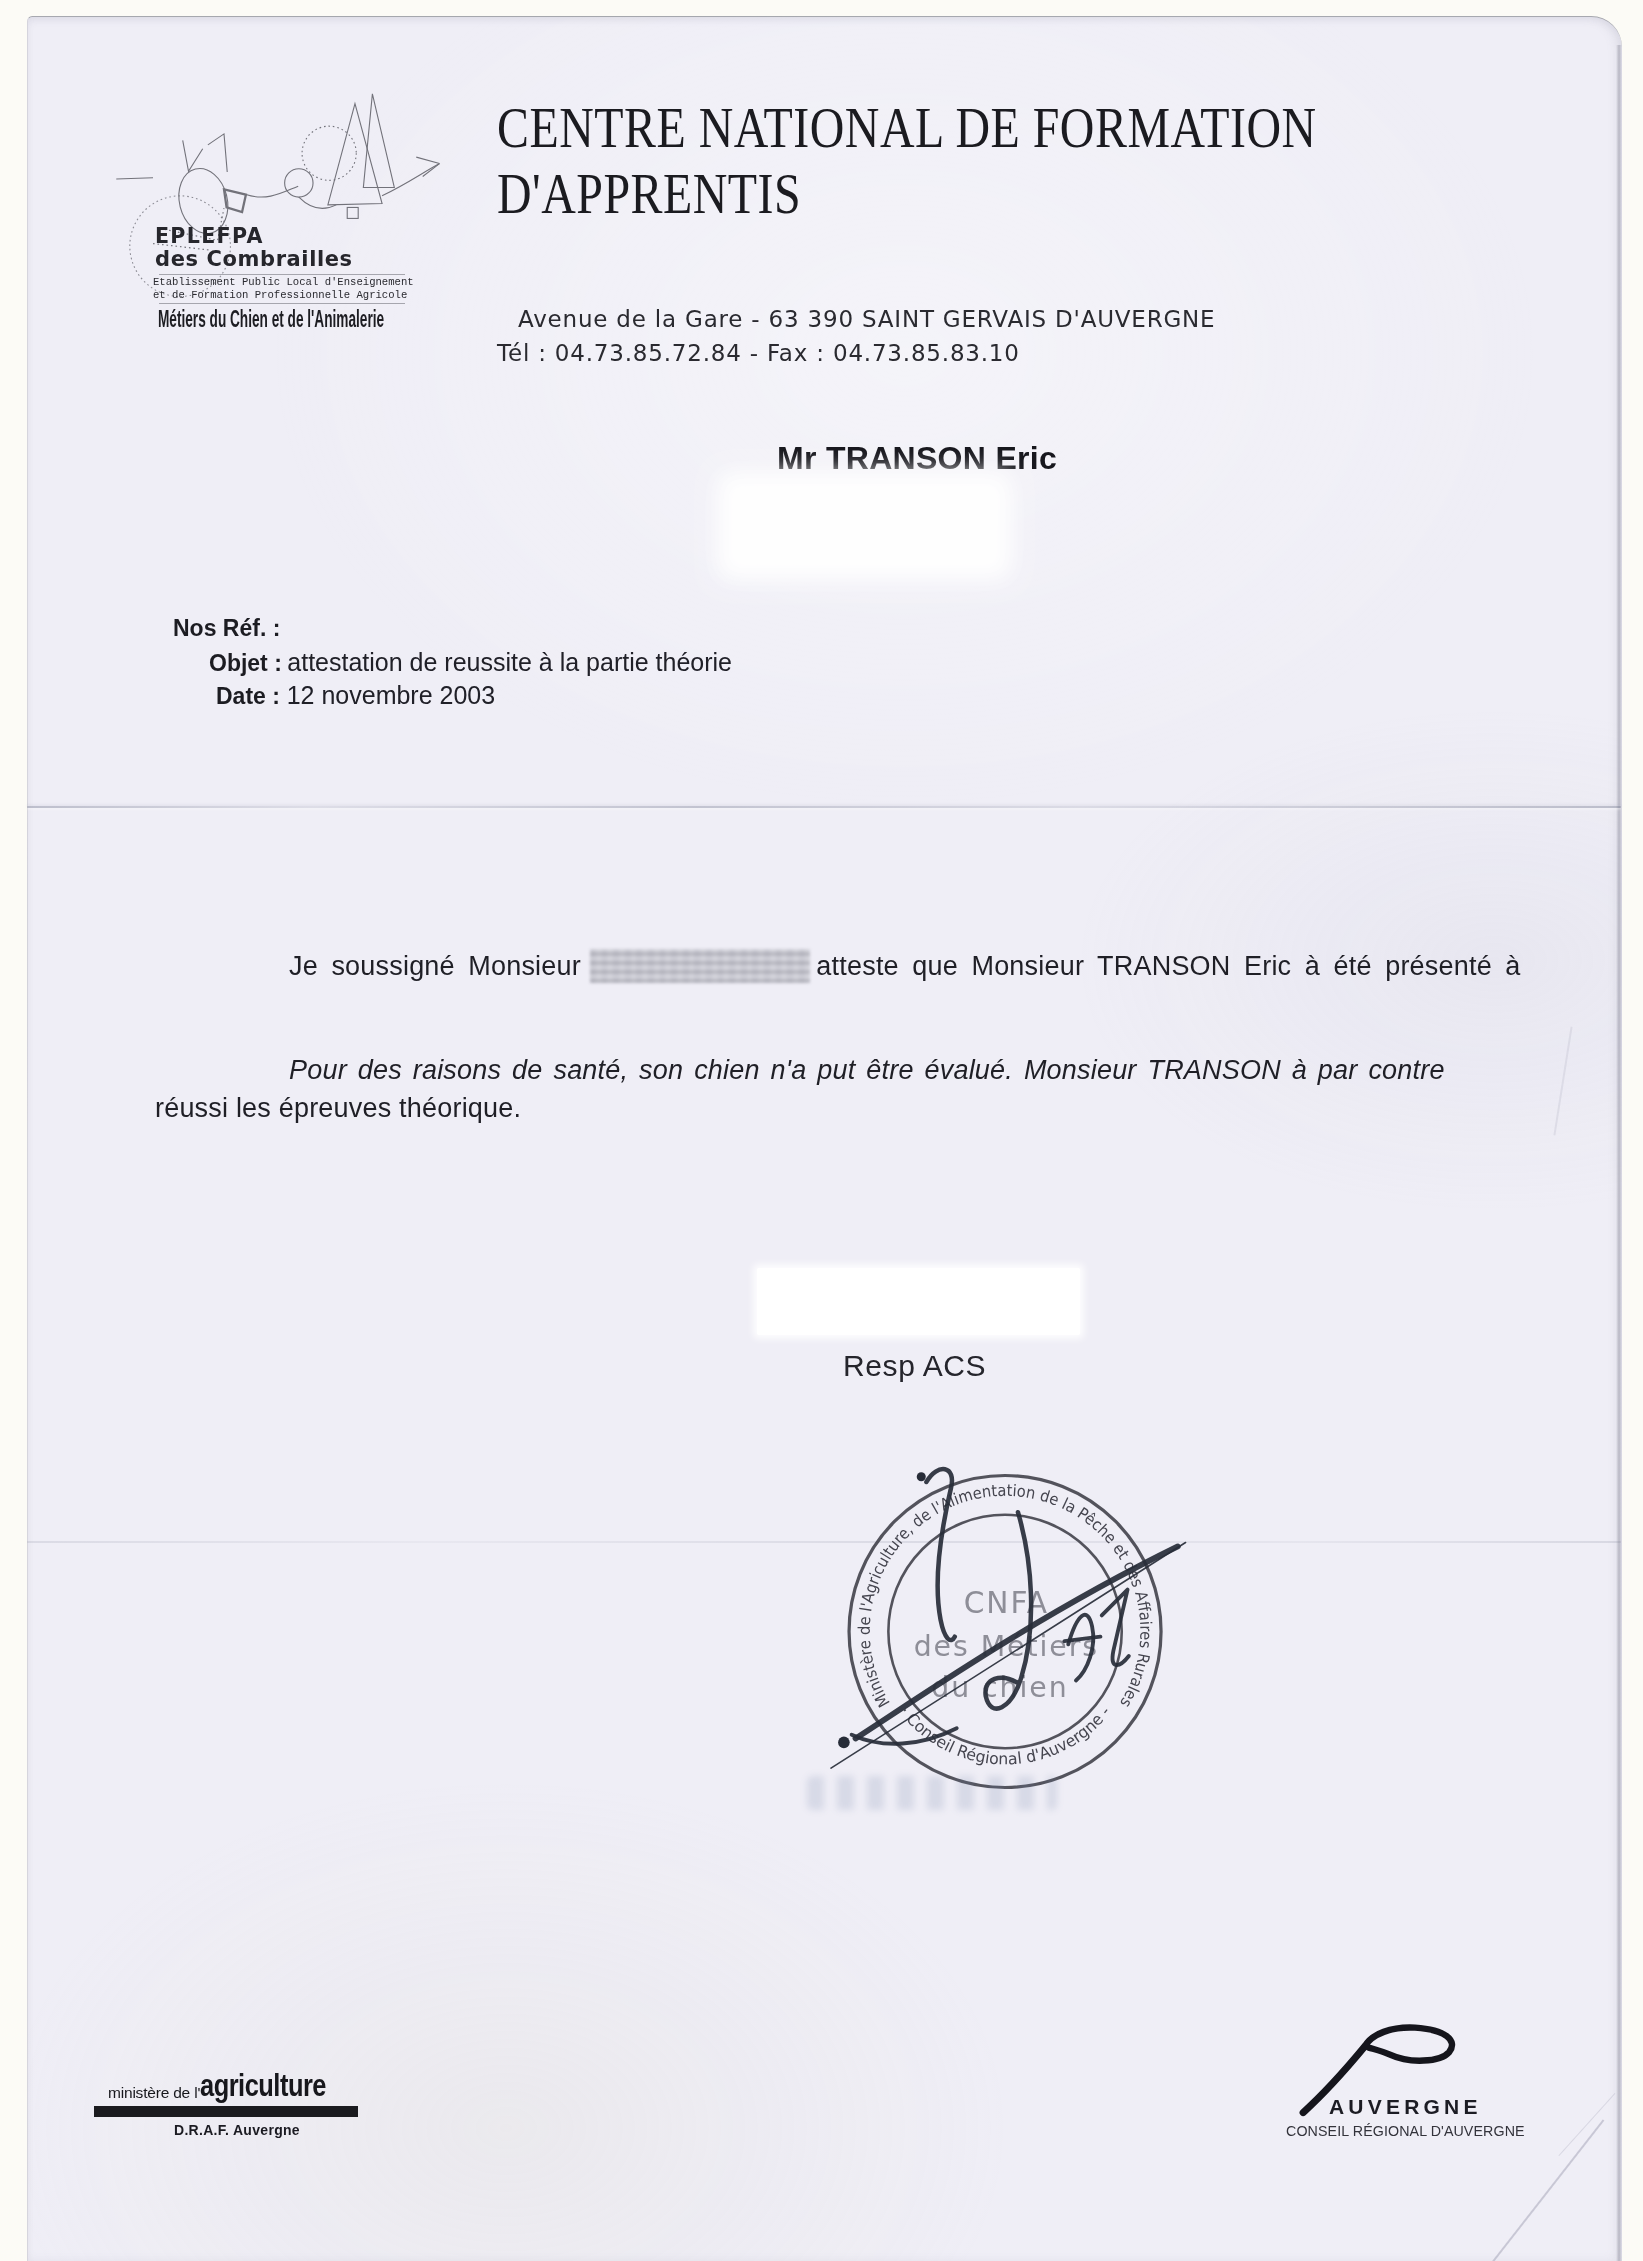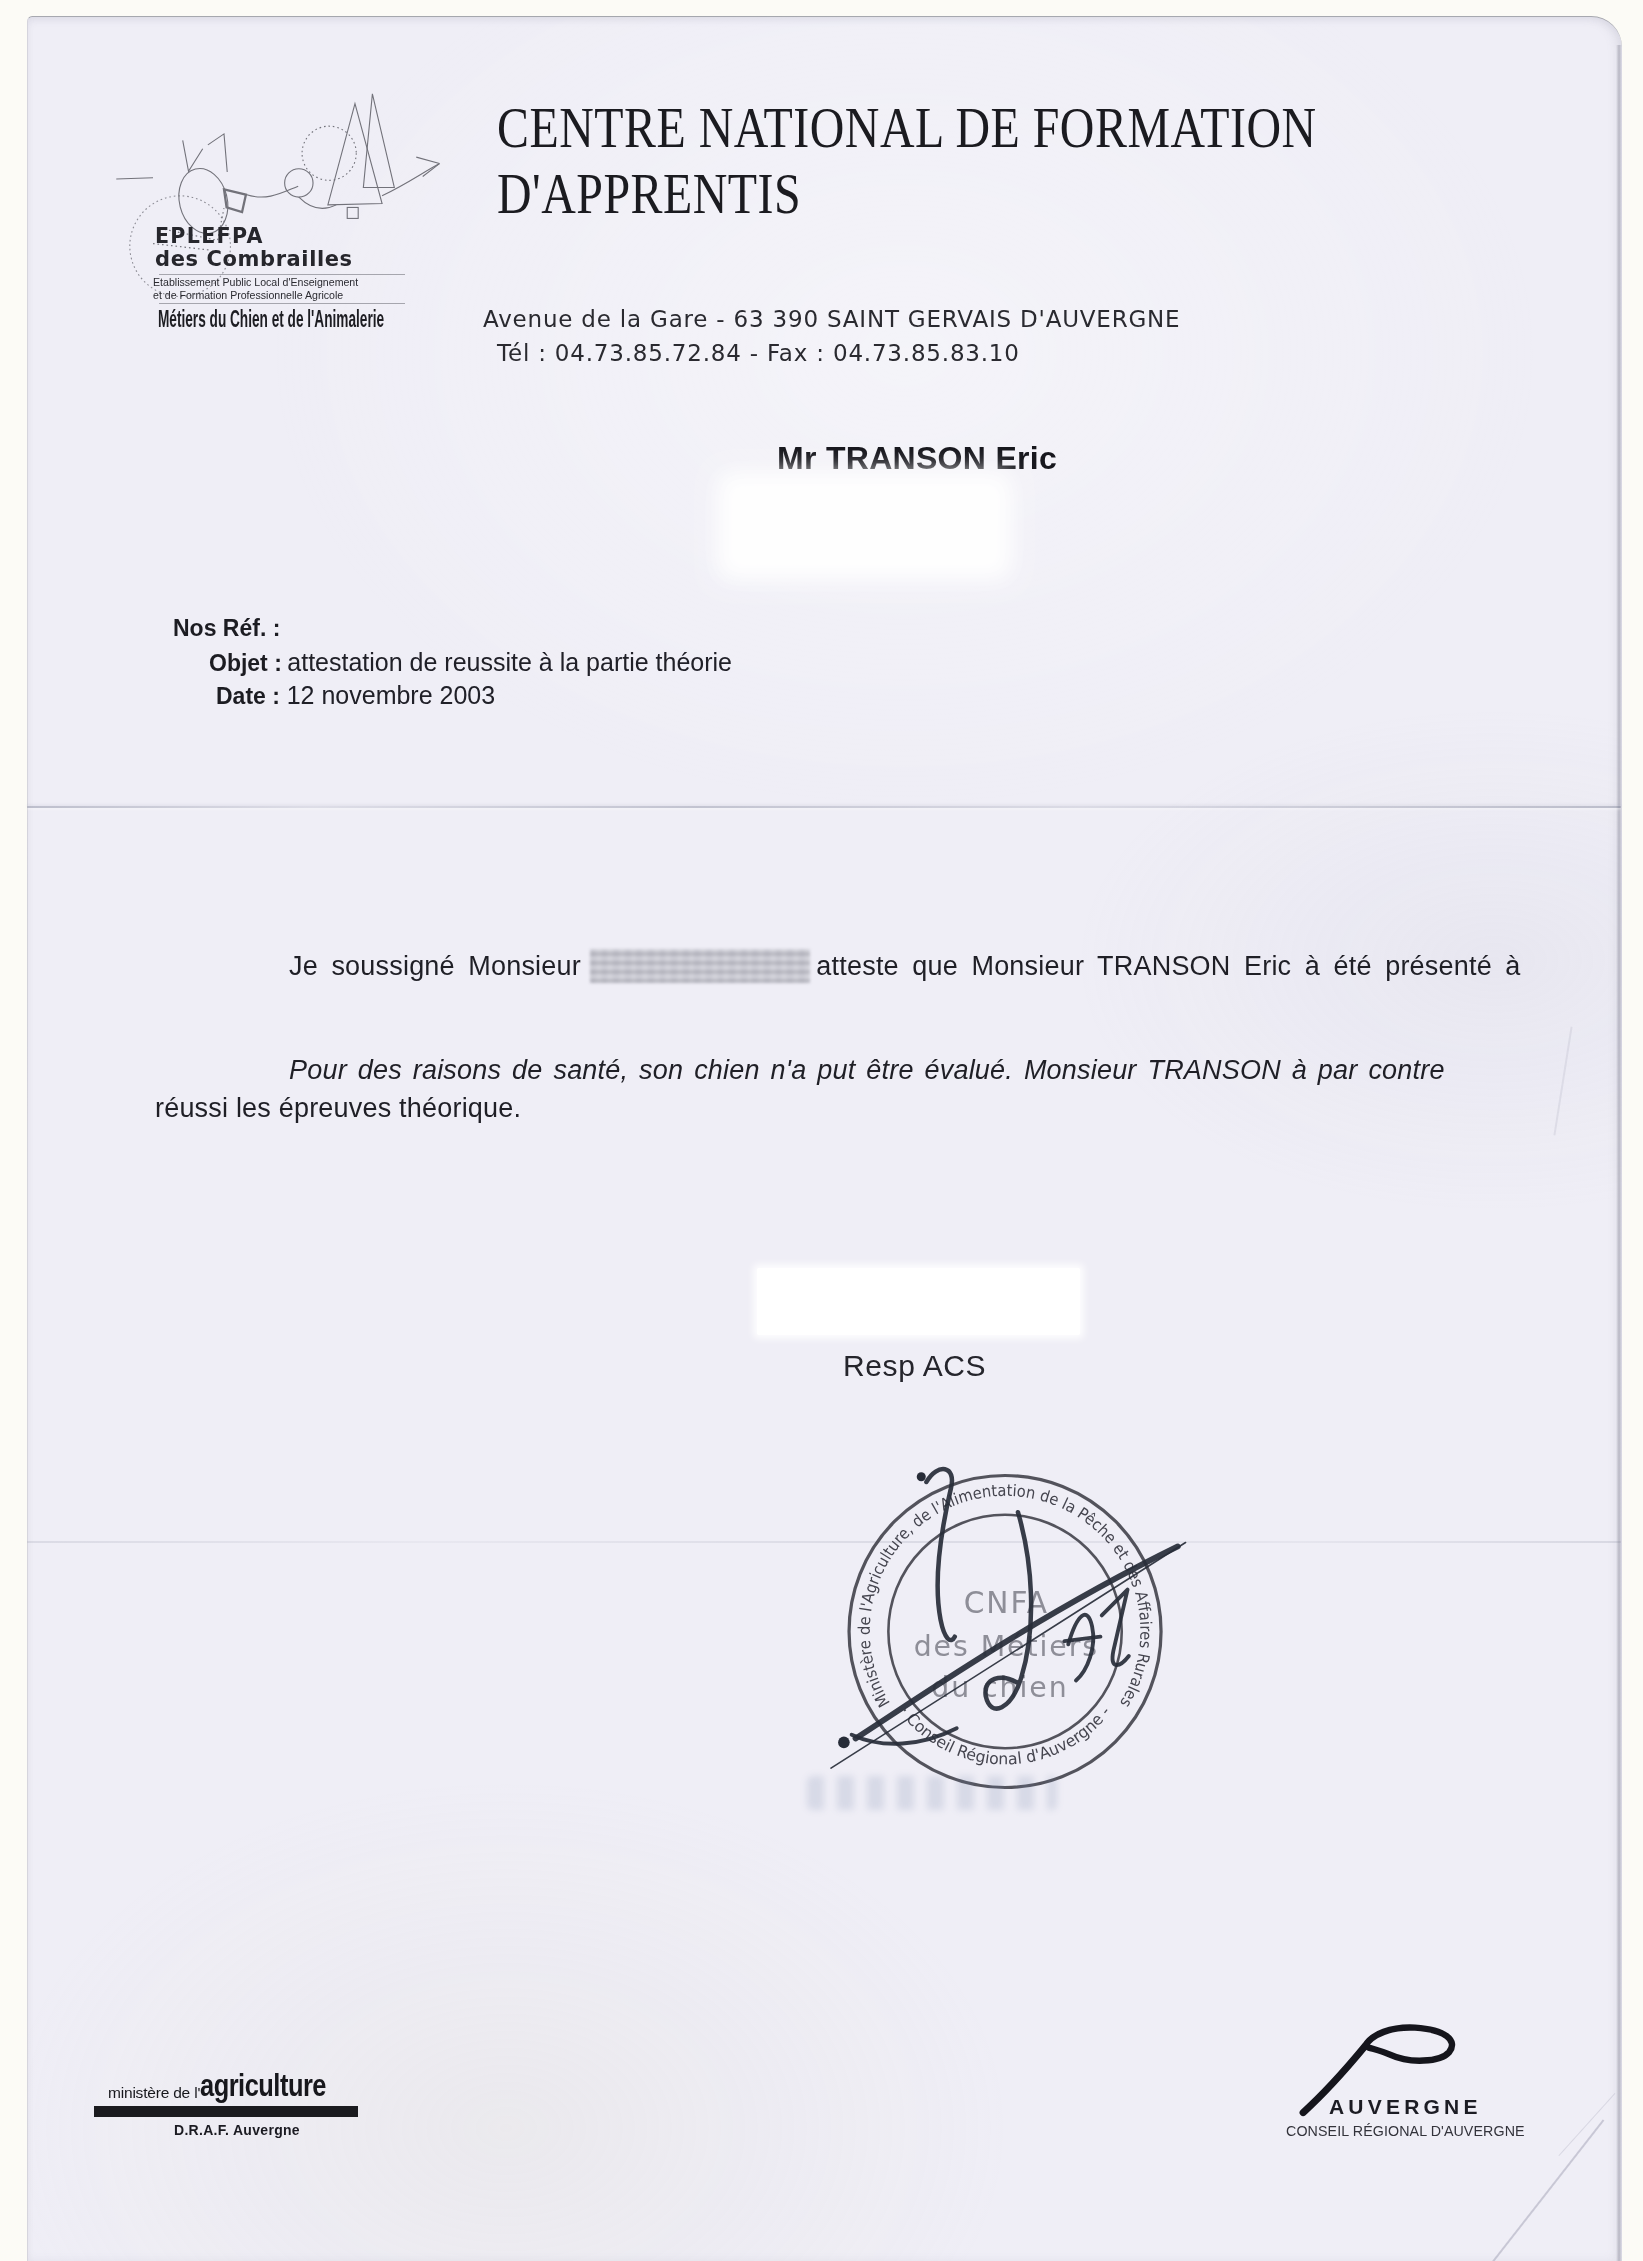--- a/index.html
+++ b/index.html
@@ -14,21 +14,21 @@
          border-top:1.3px solid rgba(108,112,118,.55);
          border-left:1.3px solid rgba(150,150,158,.28);
          border-radius:5.2px 31px 0 0;
          box-shadow: inset -4.5px 0 10.3px rgba(120,120,140,.14), inset 0 3.2px 6.4px rgba(130,130,150,.07);}
   .edge-right{position:absolute;left:1616px;top:45px;width:6.4px;height:2216px;
          background:linear-gradient(to right, rgba(0,0,0,0), rgba(105,105,122,.35), rgba(0,0,0,0));}
   .abs{position:absolute;line-height:1;white-space:nowrap;}
 
   
   .org-name{font-family:"DejaVu Sans",sans-serif;font-weight:bold;color:#26262c;text-align:left;width:249px;left:155px;}
-  .org-sub{font-family:Liberation Sans, sans-serif;font-size:10.6px;color:#2b2b31;text-align:left;width:253px;left:153px;}
+  .org-sub{font-family:Liberation Mono, monospace;font-size:10.6px;color:#2b2b31;text-align:left;width:253px;left:153px;}
   .org-rule{position:absolute;left:159px;width:246px;height:1px;background:#8e8e96;opacity:.75;}
   .org-tagline{font-weight:bold;font-size:22px;color:#1d1d22;letter-spacing:0px;
                transform:scale(.62,1.1);transform-origin:0 0;}
 
   
   .title{position:absolute;left:497px;top:95px;font-family:"Liberation Serif",serif;
          font-size:57px;line-height:66px;letter-spacing:0.6px;color:#1b1b20;
          transform:scaleX(.84);transform-origin:0 0;white-space:nowrap;}
   .addr{font-family:"DejaVu Sans",sans-serif;font-size:23px;line-height:34px;letter-spacing:0.8px;color:#2a2a30;white-space:nowrap;}
 
@@ -128,21 +128,21 @@
   <div class="abs org-sub" style="top:277px;">Etablissement Public Local d'Enseignement</div>
   <div class="abs org-sub" style="top:290px;">et de Formation Professionnelle Agricole</div>
   <div class="org-rule" style="top:303px;"></div>
   <div class="abs org-tagline" style="left:158px;top:307px;">Métiers du Chien et de l'Animalerie</div>
 
   <div class="title">
     <div>CENTRE NATIONAL DE FORMATION</div>
     <div>D'APPRENTIS</div>
   </div>
 
-  <div class="abs addr" style="left:483px;top:302px;">Avenue de la Gare - 63 390 SAINT GERVAIS D'AUVERGNE</div>
+  <div class="abs addr" style="left:518px;top:302px;">Avenue de la Gare - 63 390 SAINT GERVAIS D'AUVERGNE</div>
   <div class="abs addr" style="left:497px;top:336px;">Tél : 04.73.85.72.84 - Fax : 04.73.85.83.10</div>
 
   <div class="abs recipient" style="left:777px;top:442px;">Mr TRANSON Eric</div>
   <div class="redact-blur"></div>
 
   <div class="abs" style="left:173px;top:617px;">
     <span class="ref-label">Nos Réf. :</span>
   </div>
   <div class="abs" style="left:209px;top:650px;">
     <span class="ref-label">Objet :</span>

